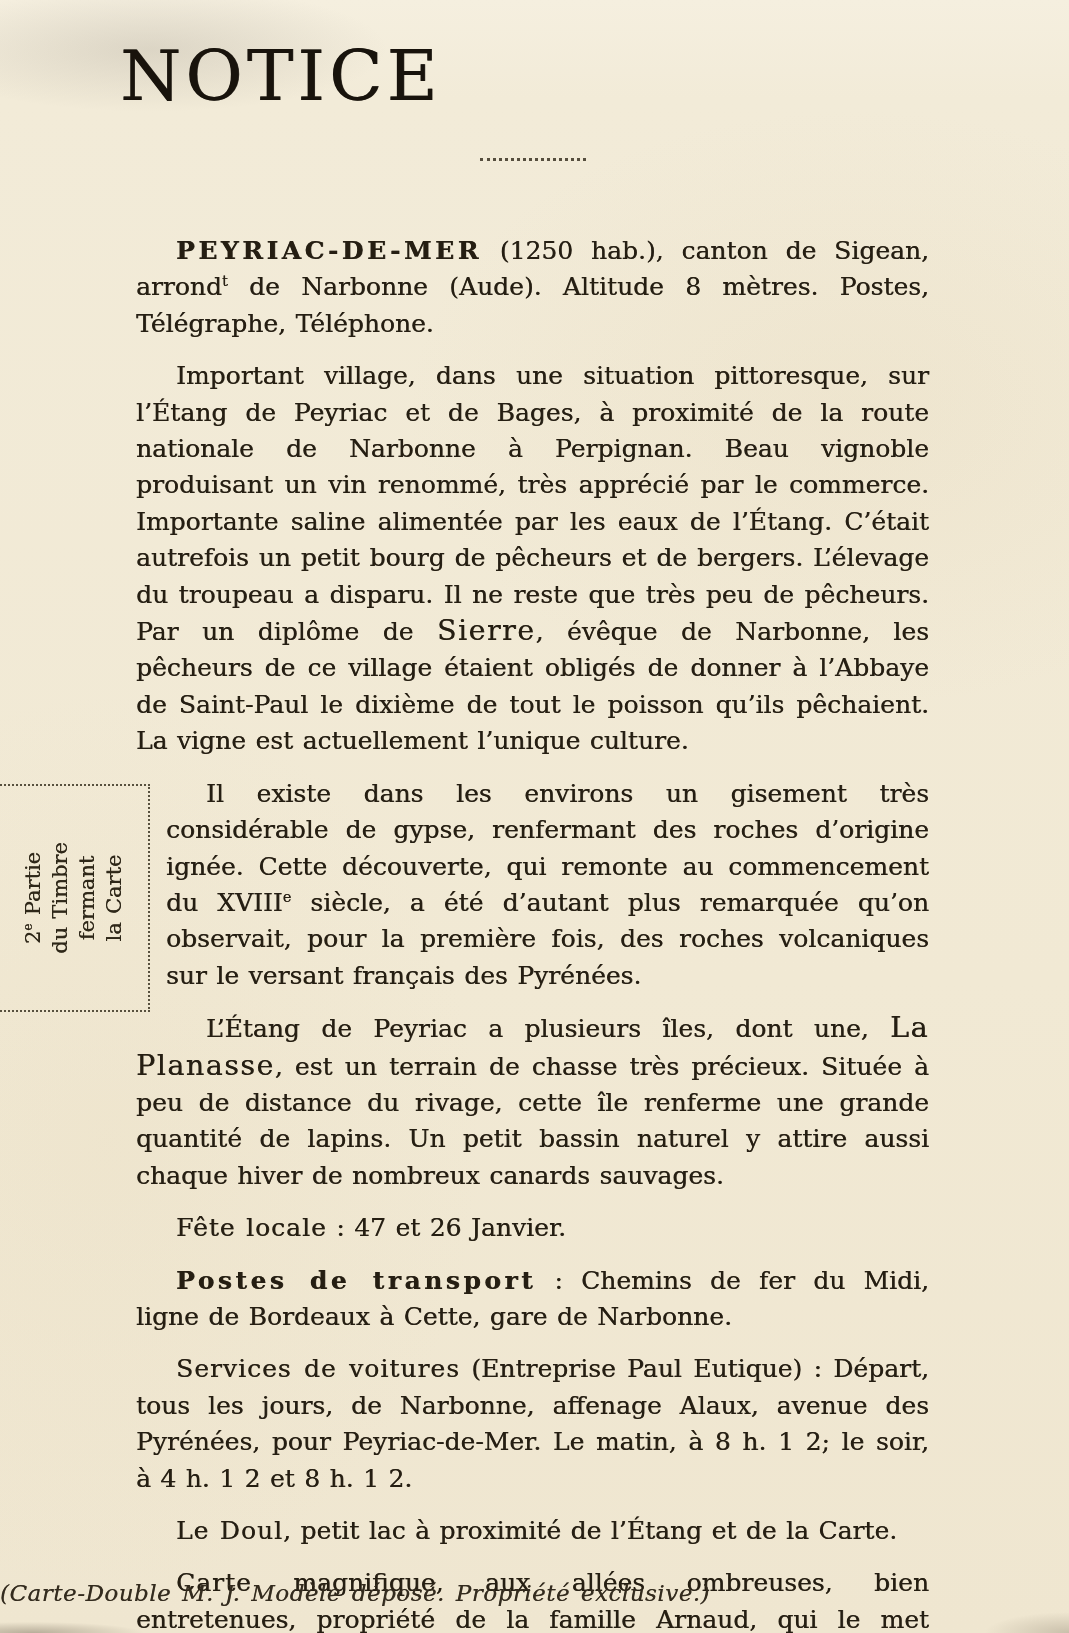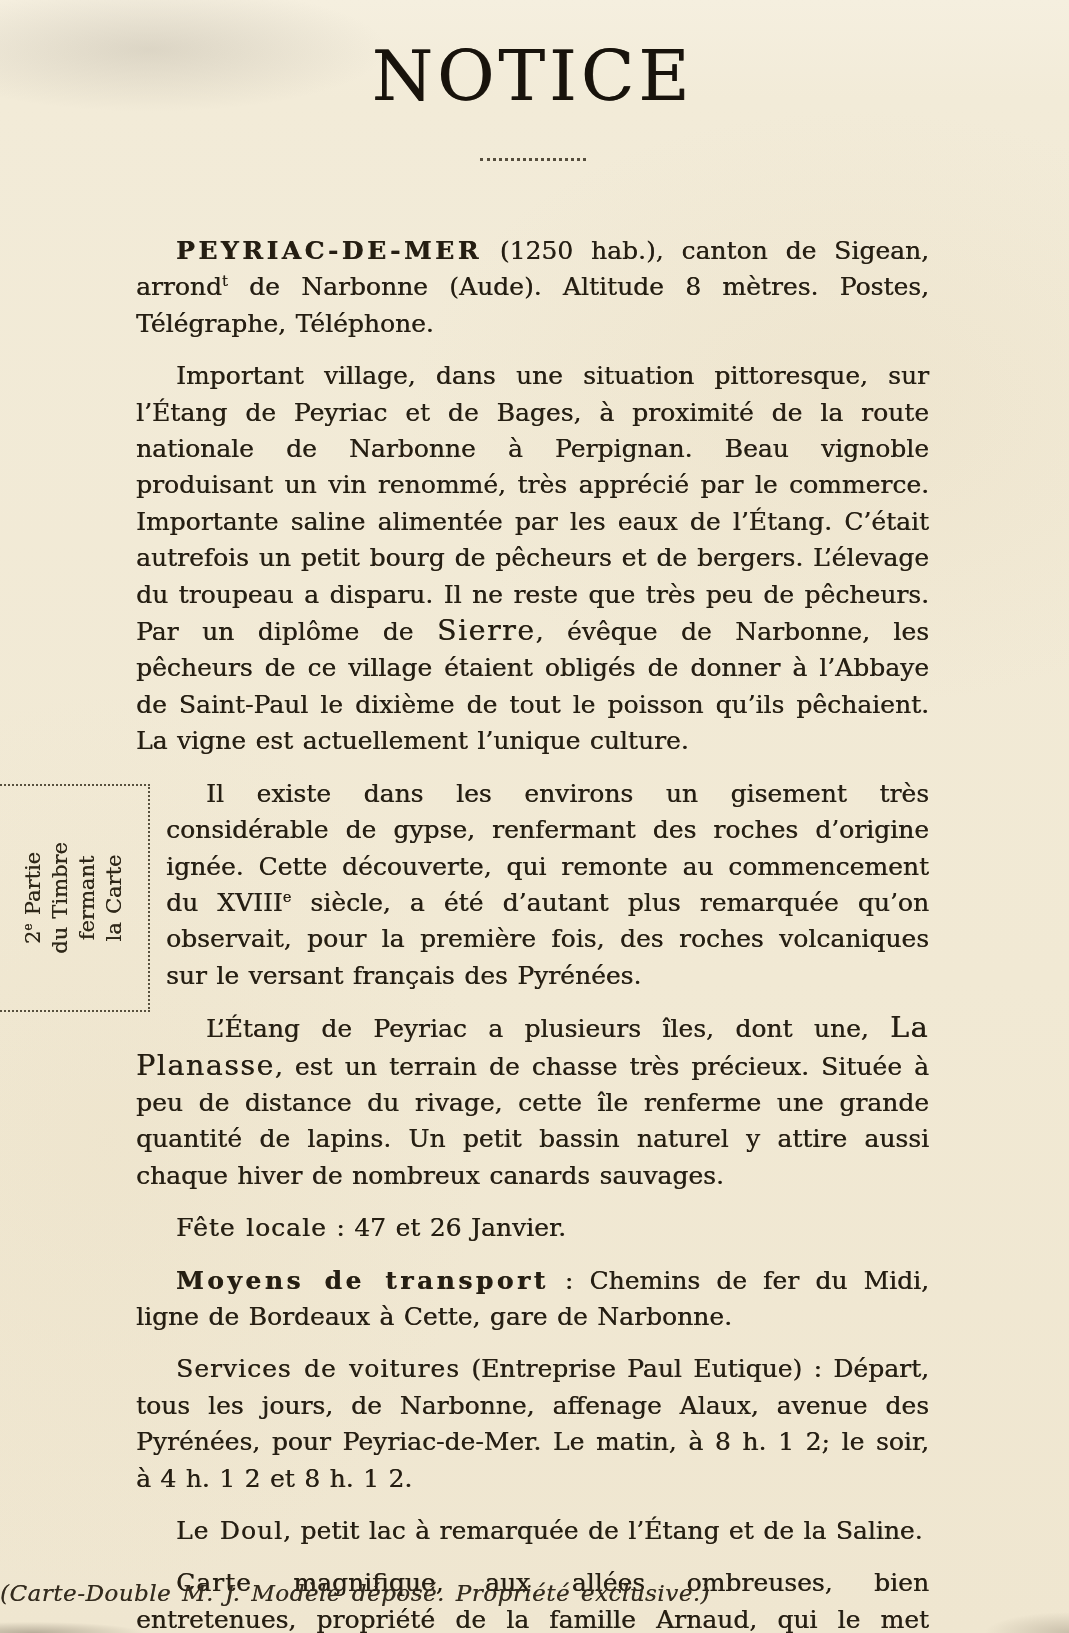--- a/index.html
+++ b/index.html
@@ -17,21 +17,21 @@
       radial-gradient(ellipse 160px 16px at 3% 100%, rgba(80,68,52,0.35), transparent 70%),
       radial-gradient(ellipse 120px 30px at 100% 100%, rgba(90,78,60,0.25), transparent 70%),
       linear-gradient(#f5efdf 0%, #f2ebd8 6%, #f1e9d4 60%, #efe6d0 100%);
     font-family: "DejaVu Serif", "Liberation Serif", serif;
     color: #251e12;
   }
   .content { padding: 0 124px 0 120px; }
 
   .doc-title {
     margin: 40px 0 0 0;
-    text-align: center;
+    text-align: left;
     font-size: 70px;
     line-height: 72px;
     font-weight: normal;
     letter-spacing: 4px;
     color: #18130c;
     text-shadow: 0.5px 0 rgba(24,19,12,0.8);
   }
   .title-separator {
     width: 106px;
     height: 0;
@@ -118,22 +118,22 @@
           <div class="stamp-line">du Timbre</div>
           <div class="stamp-line">fermant</div>
           <div class="stamp-line">la Carte</div>
         </div>
       </aside>
 
       <div>
           <p class="para"><span class="s-normal">Il existe dans les environs un gisement très considérable de gypse, renfermant des roches d’origine ignée. Cette découverte, qui remonte au commencement du XVIII</span><sup class="s-sup">e</sup><span class="s-normal"> siècle, a été d’autant plus remarquée qu’on observait, pour la première fois, des roches volcaniques sur le versant français des Pyrénées.</span></p>
           <p class="para"><span class="s-normal">L’Étang de Peyriac a plusieurs îles, dont une, </span><span class="s-large">La Planasse</span><span class="s-normal">, est un terrain de chasse très précieux. Située à peu de distance du rivage, cette île renferme une grande quantité de lapins. Un petit bassin naturel y attire aussi chaque hiver de nombreux canards sauvages.</span></p>
           <p class="para"><span class="s-bold">Fête locale</span><span class="s-normal"> : 47 et 26 Janvier.</span></p>
-          <p class="para"><span class="s-spaced">Moyens de transport</span><span class="s-normal"> : Chemins de fer du Midi, ligne de Bordeaux à Cette, gare de Narbonne.</span></p>
+          <p class="para"><span class="s-spaced">Postes de transport</span><span class="s-normal"> : Chemins de fer du Midi, ligne de Bordeaux à Cette, gare de Narbonne.</span></p>
           <p class="para"><span class="s-bold">Services de voitures</span><span class="s-normal"> (Entreprise Paul Eutique) : Départ, tous les jours, de Narbonne, affenage Alaux, avenue des Pyrénées, pour Peyriac-de-Mer. Le matin, à 8 h. 1 2; le soir, à 4 h. 1 2 et 8 h. 1 2.</span></p>
-          <p class="para"><span class="s-bold">Le Doul</span><span class="s-normal">, petit lac à remarquée de l’Étang et de la Saline.</span></p>
+          <p class="para"><span class="s-bold">Le Doul</span><span class="s-normal">, petit lac à proximité de l’Étang et de la Carte.</span></p>
           <p class="para"><span class="s-bold">Carte</span><span class="s-normal"> magnifique, aux allées ombreuses, bien entretenues, propriété de la famille Arnaud, qui le met gracieusement à la disposition des habitants.</span></p>
         </div>
     </main>
   </div>
 
   <div class="doc-footer">(Carte-Double M. J. Modèle déposé. Propriété exclusive.)</div>
 </div>
 
 </body></html>

